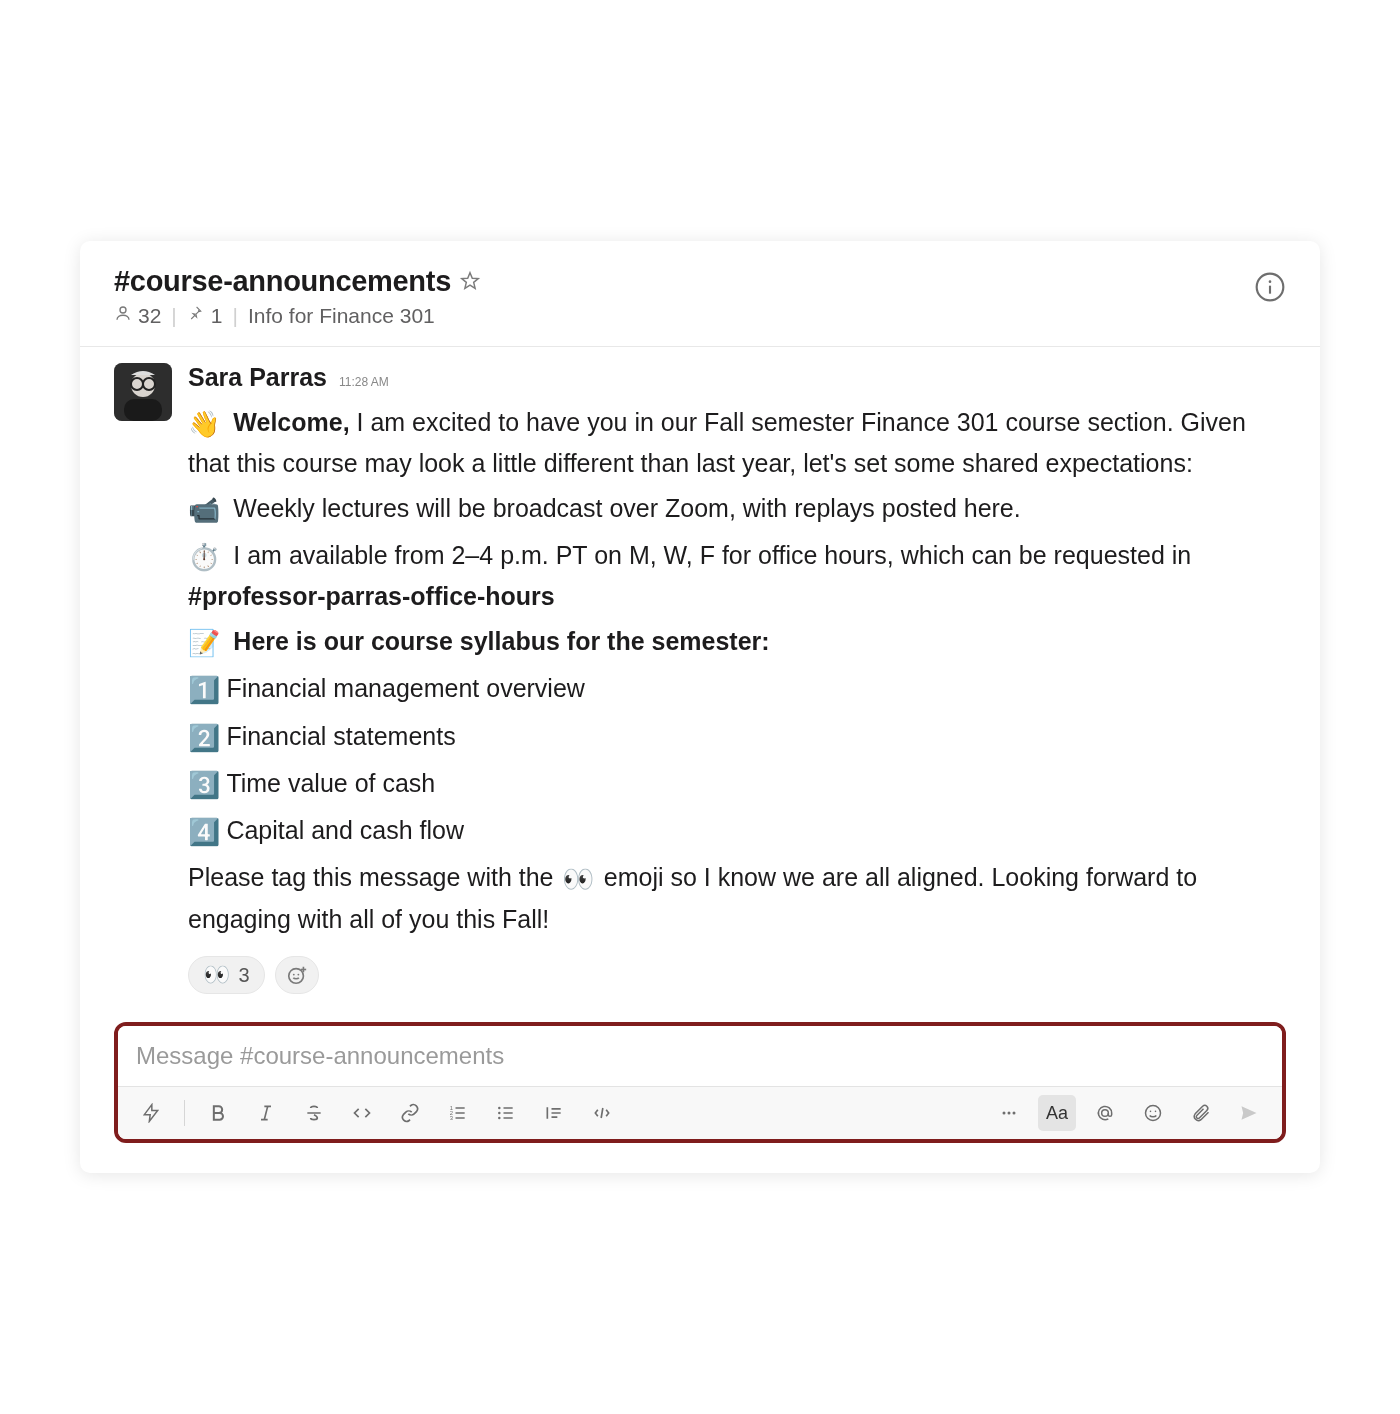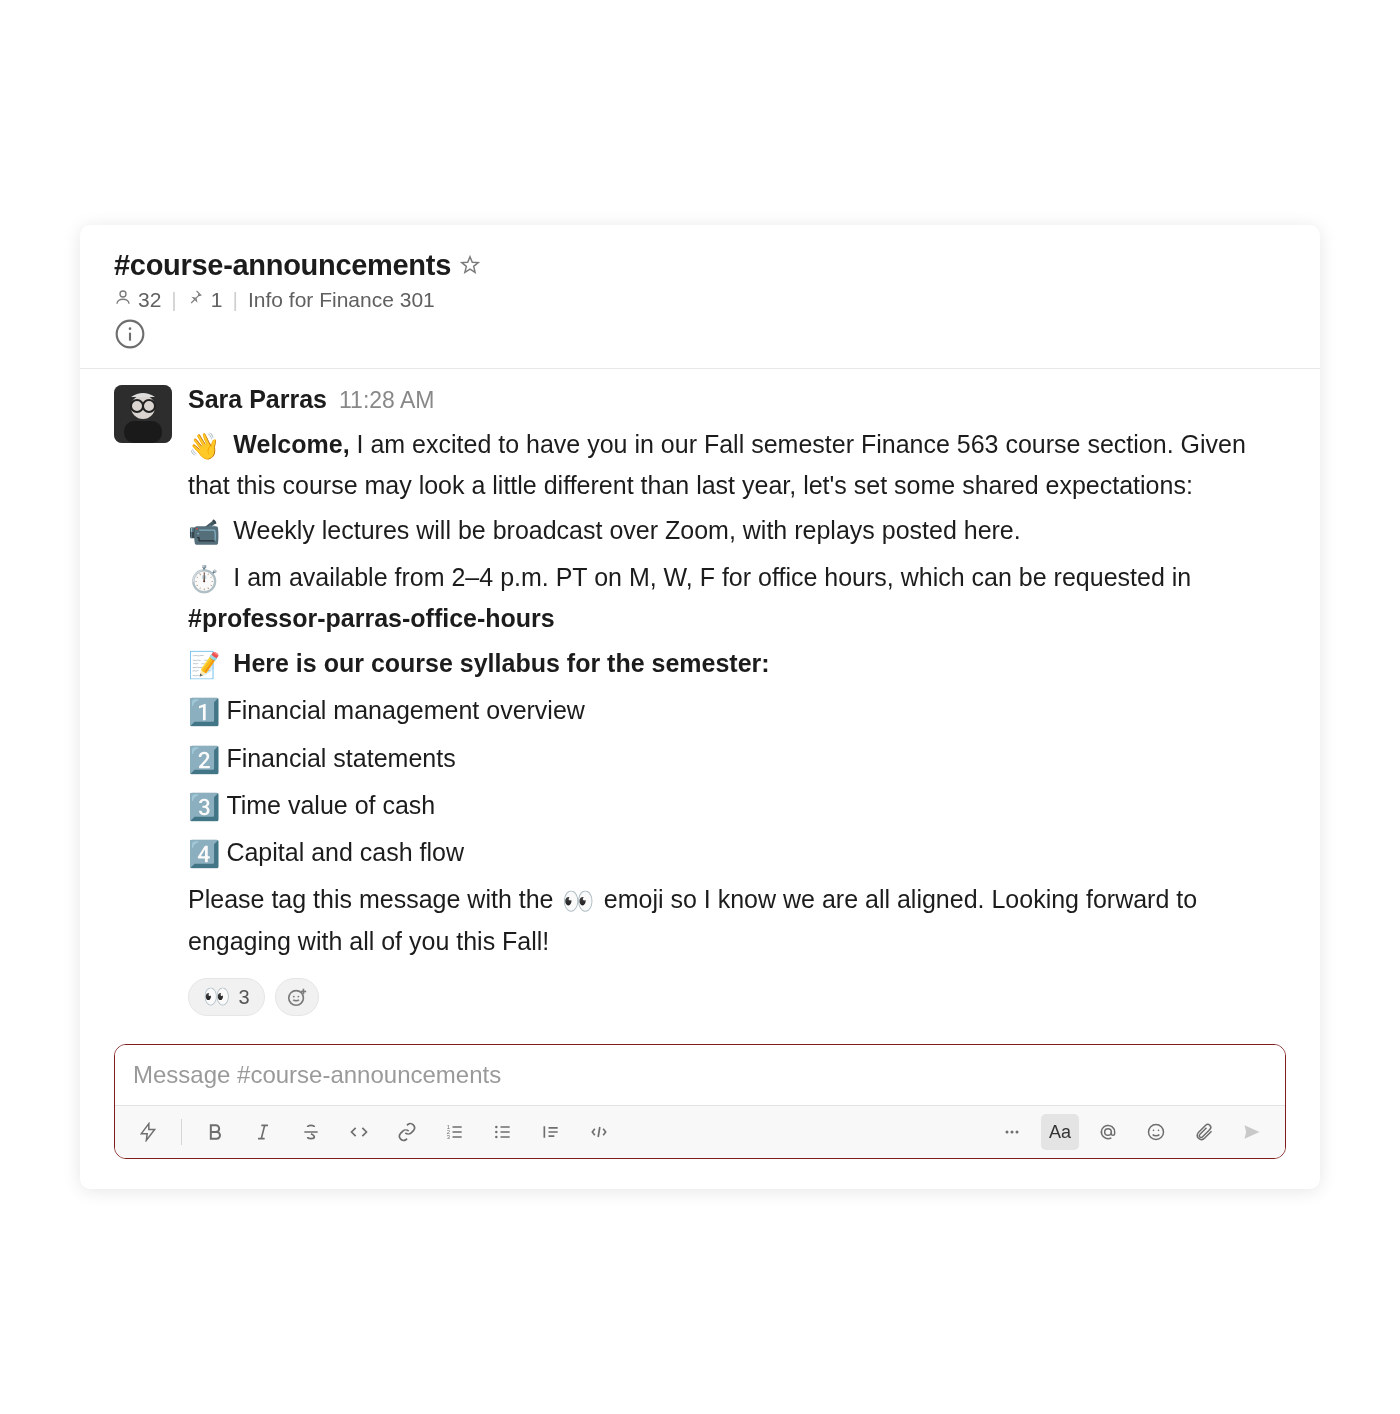--- a/index.html
+++ b/index.html
@@ -18,21 +18,20 @@
   border-radius: 10px;
   box-shadow: 0 2px 18px rgba(0,0,0,0.10);
   overflow: hidden;
 }
 .header {
   display: flex;
   align-items: flex-start;
   justify-content: space-between;
   padding: 24px 34px 18px 34px;
   border-bottom: 1px solid #e8e8e8;
-  flex-direction: column;
 }
 .channel-line {
   display: flex;
   align-items: center;
   gap: 8px;
 }
 .channel-name {
   font-weight: 900;
   font-size: 29px;
   color: #1d1c1d;
@@ -78,21 +77,21 @@
   align-items: baseline;
   gap: 12px;
   margin-bottom: 11px;
 }
 .sender-name {
   font-weight: 900;
   font-size: 25px;
   color: #1d1c1d;
 }
 .timestamp {
-  font-size: 23px;
+  font-size: 12px;
   color: #888;
 }
 .msg-text {
   font-size: 25px;
   line-height: 1.55;
   color: #1d1c1d;
 }
 .msg-text .para { margin-bottom: 6px; }
 .msg-text .emoji { font-size: 26px; vertical-align: -2px; margin-right: 6px; }
 .msg-text strong { font-weight: 800; }
@@ -121,21 +120,21 @@
   border: 1px solid #e6e6e6;
   display: inline-flex;
   align-items: center;
   justify-content: center;
   cursor: pointer;
 }
 .composer-wrap {
   padding: 0 34px 30px 34px;
 }
 .composer {
-  border: 1px solid #7f1d1d;
+  border: 4px solid #7f1d1d;
   border-radius: 12px;
   overflow: hidden;
 }
 .composer-input {
   width: 100%;
   border: none;
   outline: none;
   padding: 16px 18px;
   font-size: 24px;
   color: #1d1c1d;
@@ -235,21 +234,21 @@
           </svg>
       </div>
       <div class="msg-body">
         <div class="sender-line">
           <span class="sender-name">Sara Parras</span>
           <span class="timestamp">11:28 AM</span>
         </div>
         <div class="msg-text">
           <div class="para">
             <span class="emoji">👋</span>
-            <strong>Welcome,</strong><span> I am excited to have you in our Fall semester Finance 563 course section. Given that this course may look a little different than last year, let's set some shared expectations:</span>
+            <strong>Welcome,</strong><span> I am excited to have you in our Fall semester Finance 301 course section. Given that this course may look a little different than last year, let's set some shared expectations:</span>
           </div>
           <div class="para">
             <span class="emoji">📹</span>
             <span>Weekly lectures will be broadcast over Zoom, with replays posted here.</span>
           </div>
           <div class="para">
             <span class="emoji">⏱️</span>
             <span>I am available from 2–4 p.m. PT on M, W, F for office hours, which can be requested in </span><strong>#professor-parras-office-hours</strong>
           </div>
           <div class="para">

